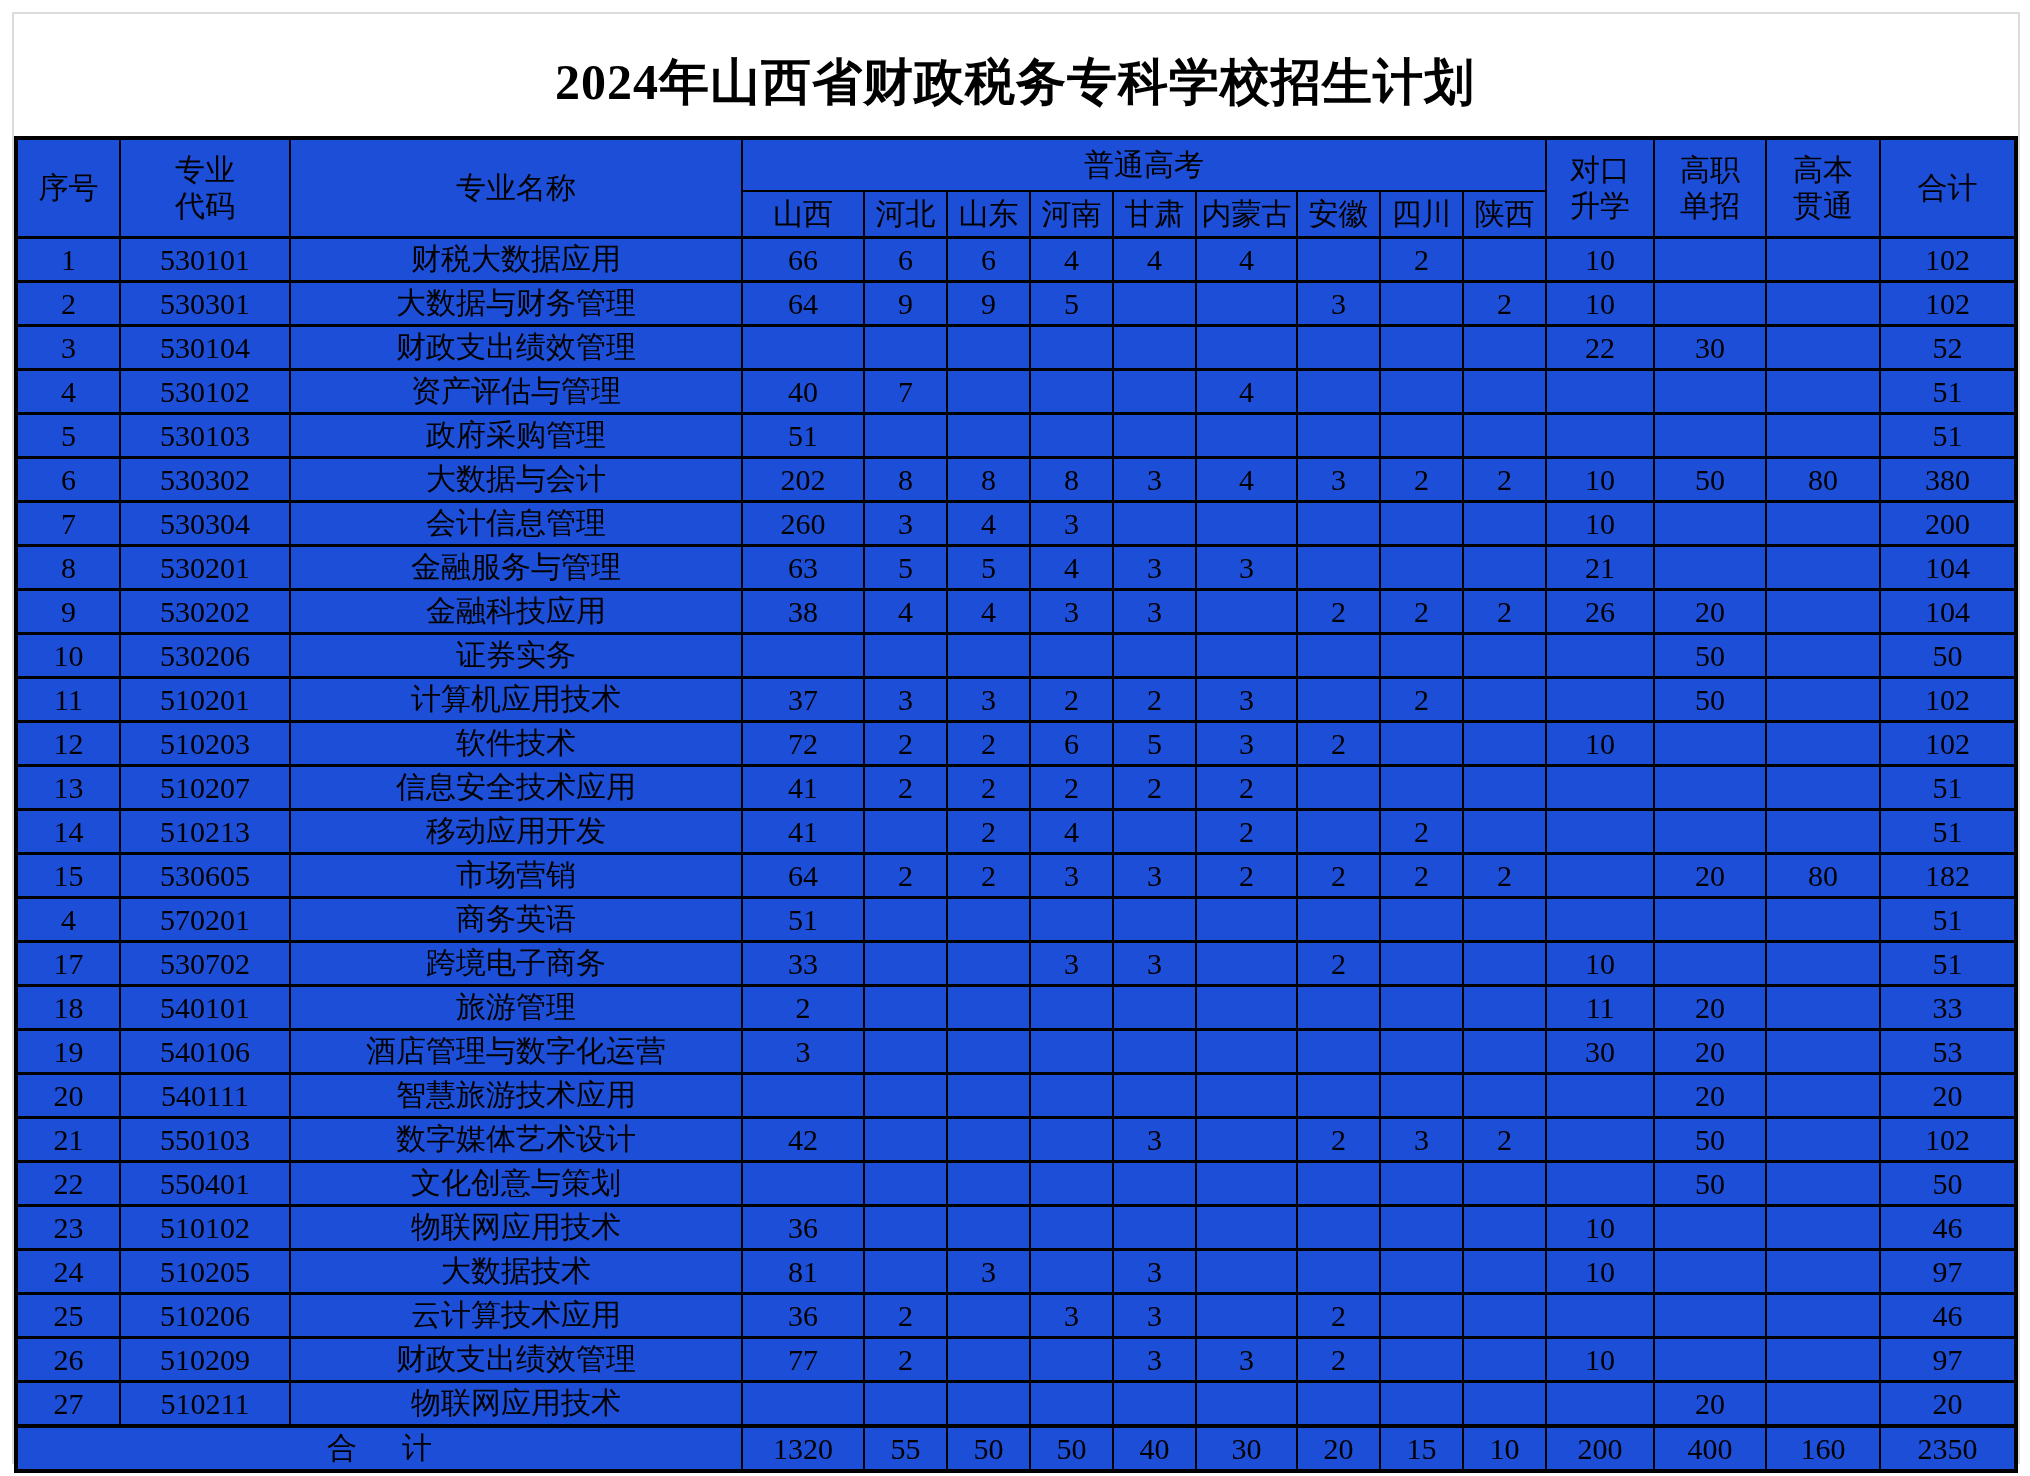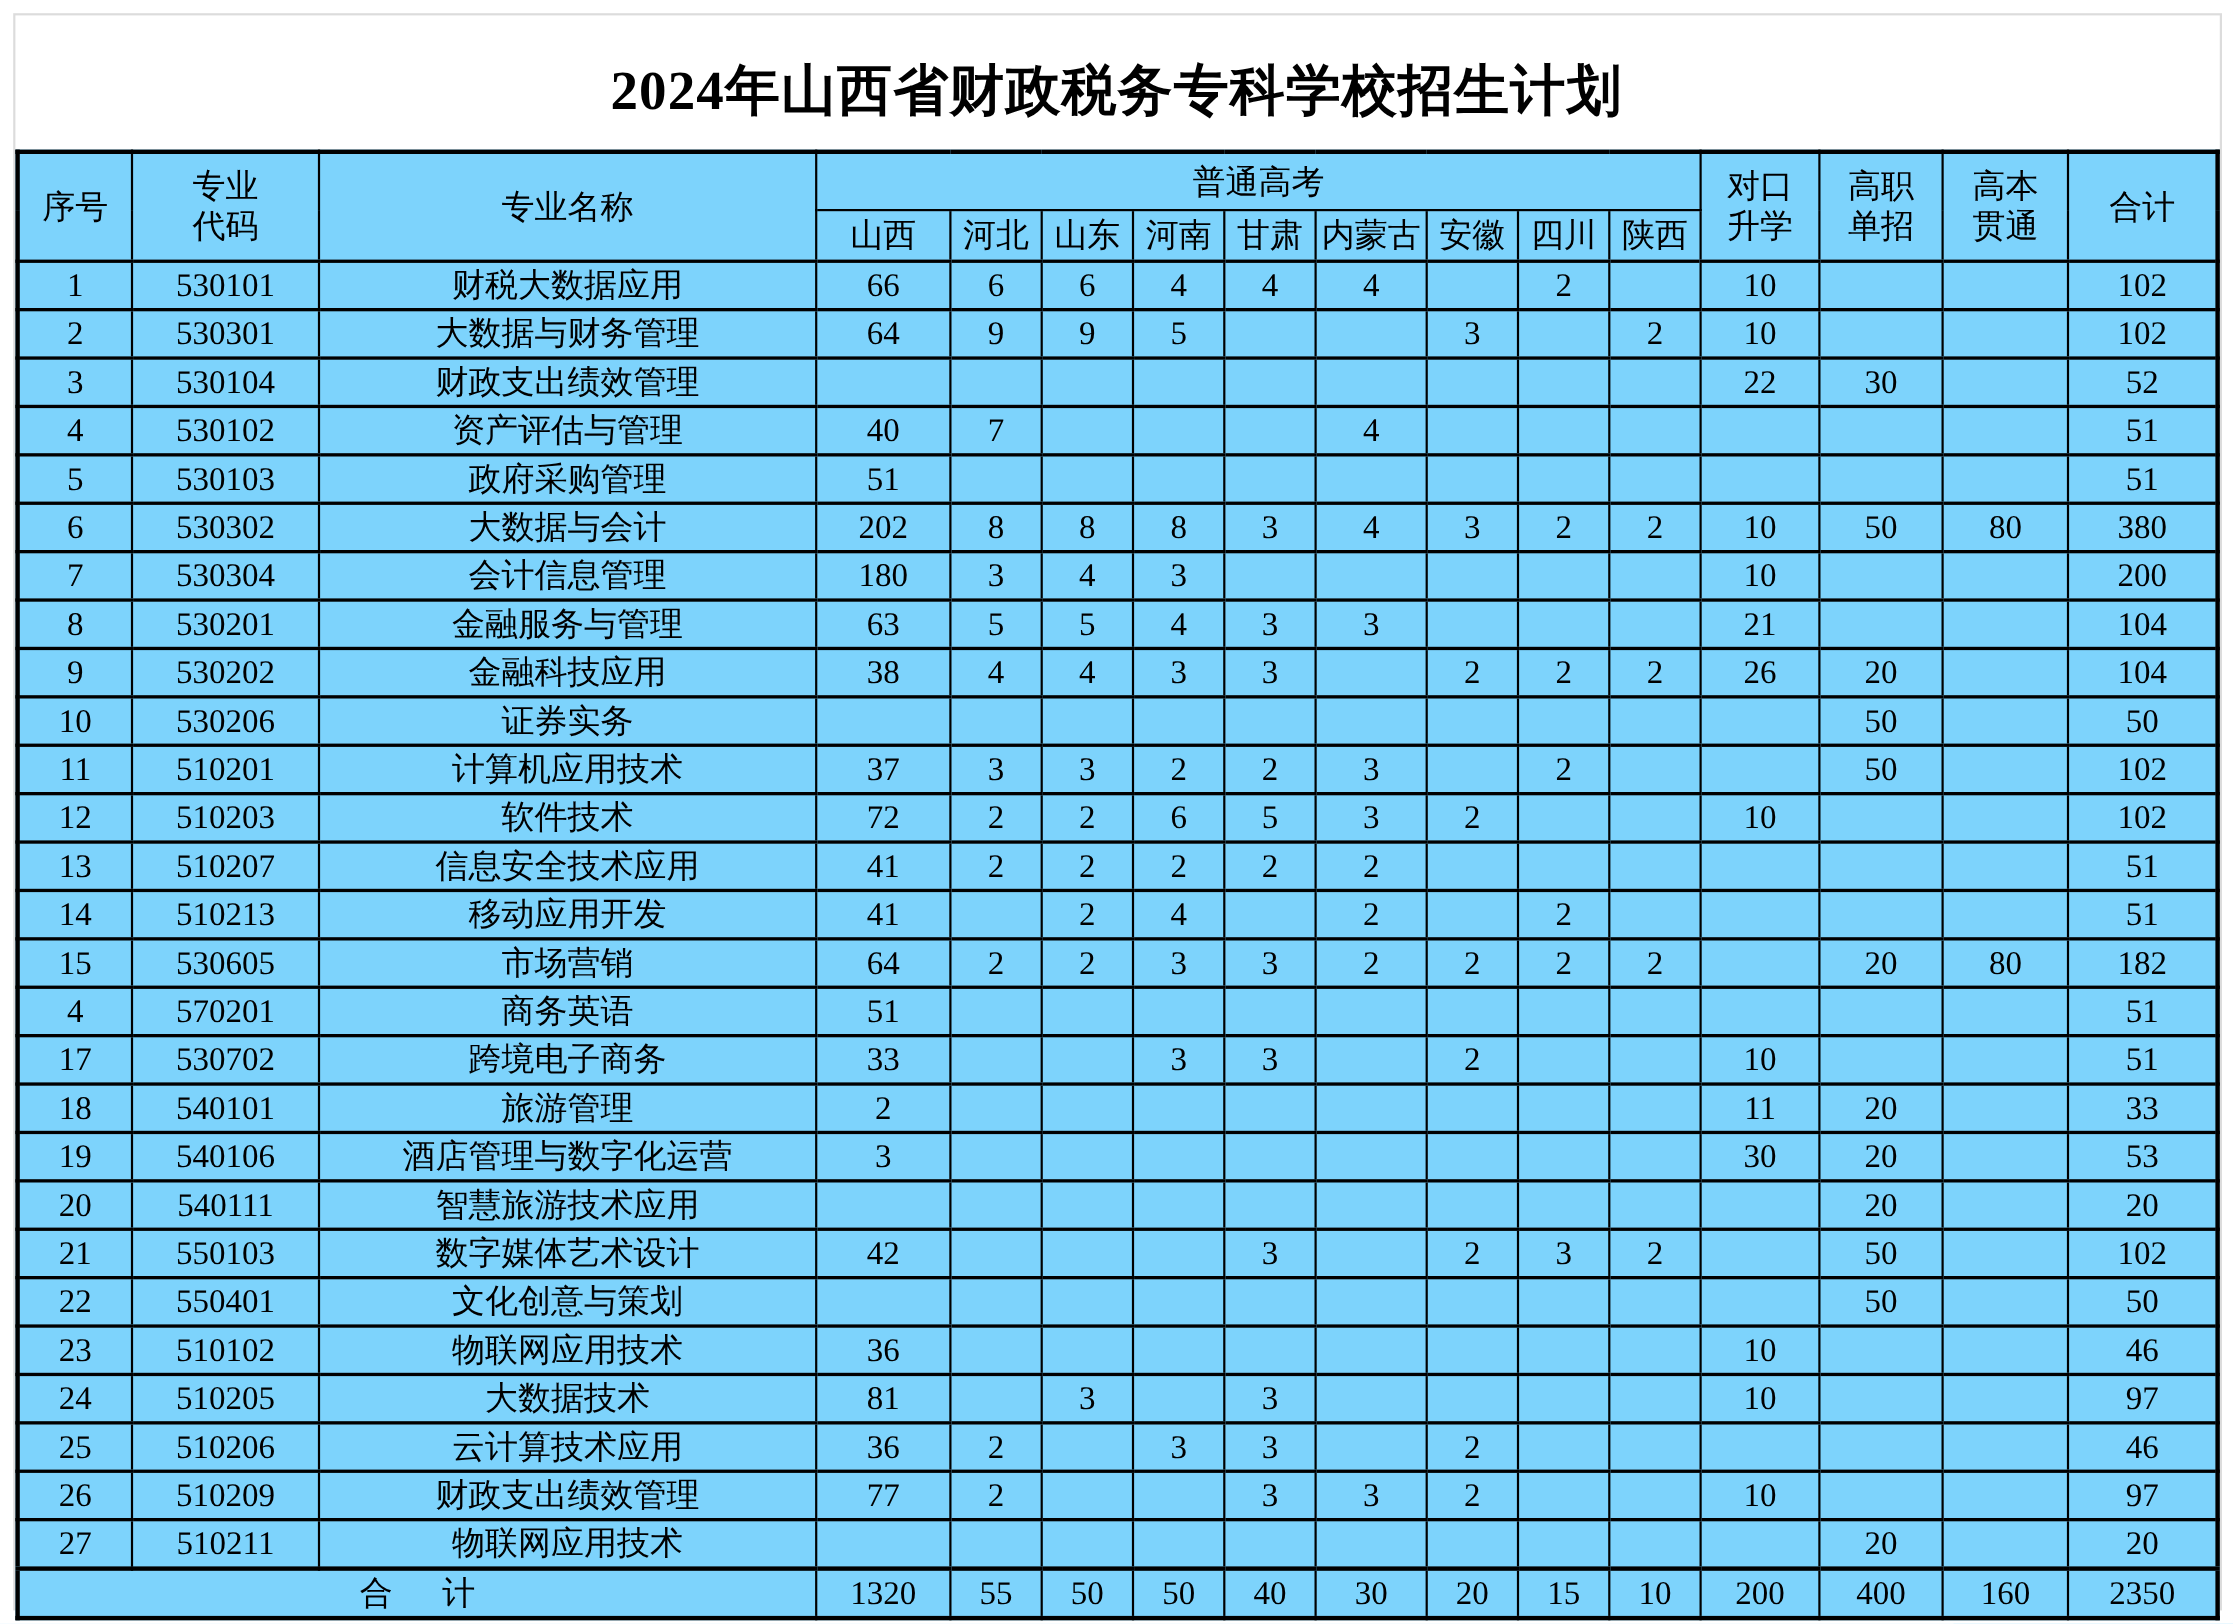--- a/index.html
+++ b/index.html
@@ -15,21 +15,21 @@
   }
   .title {
     position: absolute; left: 0; top: 42px; width: 2030px; height: 80px;
     line-height: 80px; text-align: center;
     font-size: 50px; font-weight: bold; letter-spacing: 1px;
     white-space: nowrap;
   }
   table.plan {
     position: absolute; left: 14px; top: 136px;
     width: 2002px; height: 1320px;
-    border-collapse: collapse; table-layout: fixed; background: #7dd3fc;
+    border-collapse: collapse; table-layout: fixed; background: #1d4ed8;
     border: 4px solid #000;
   }
   th, td {
     border: 2px solid #000;
     border-top-width: 3px; border-bottom-width: 3px;
     text-align: center; vertical-align: middle;
     font-size: 30px; font-weight: normal; padding: 0;
     overflow: hidden; white-space: nowrap;
   }
   thead tr.group-row th { height: 50px; }
@@ -208,21 +208,21 @@
           <td>2</td>
           <td>10</td>
           <td>50</td>
           <td>80</td>
           <td>380</td>
         </tr>
         <tr>
           <td>7</td>
           <td>530304</td>
           <td>会计信息管理</td>
-          <td>180</td>
+          <td>260</td>
           <td>3</td>
           <td>4</td>
           <td>3</td>
           <td></td>
           <td></td>
           <td></td>
           <td></td>
           <td></td>
           <td>10</td>
           <td></td>

